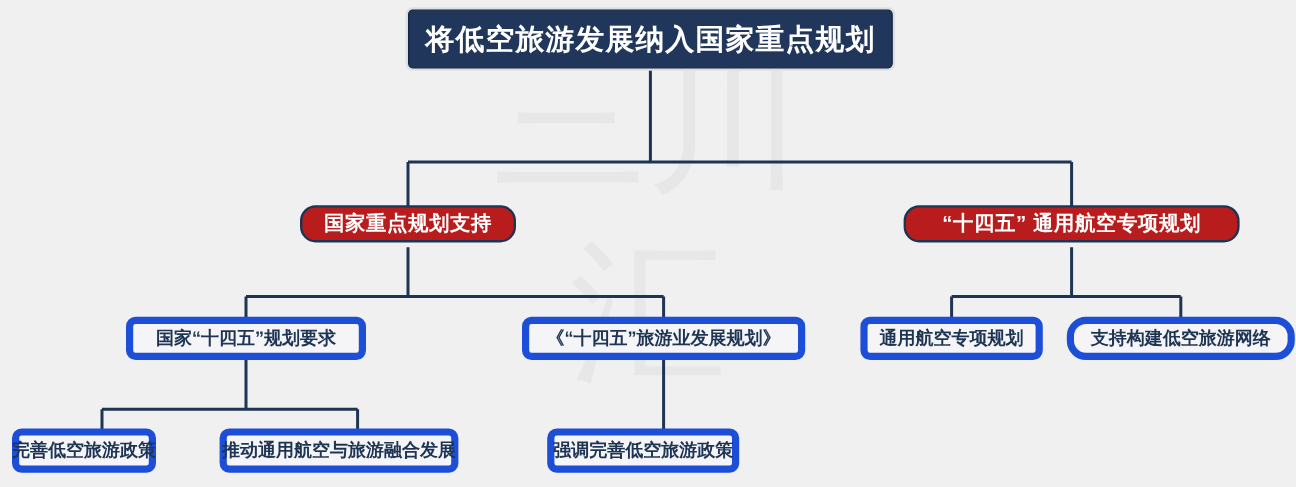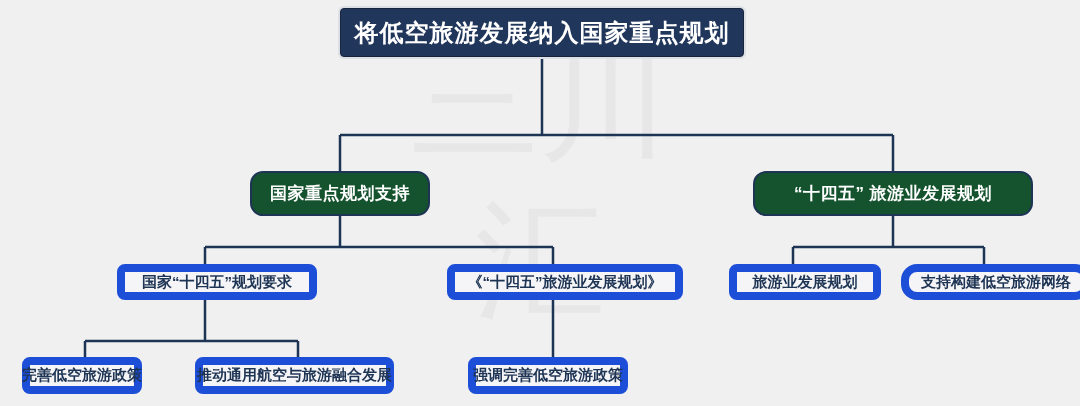--- a/index.html
+++ b/index.html
@@ -52,36 +52,35 @@
     height: 49px;
     background: #20365a;
     border: 1px solid #16243d;
     box-shadow: 0 0 0 2px #dcdfe3;
     color: #ffffff;
     border-radius: 4px;
     font-size: 24px;
     letter-spacing: 1px;
   }
   .teal {
-    height: 45px;
-    background: #14532d;
+    height: 31px;
+    background: #b91c1c;
     border: 2px solid #1e3454;
     color: #ffffff;
     border-radius: 13px;
     font-size: 17px;
     letter-spacing: 0.5px;
   }
   .plain {
     height: 36px;
     background: #f5f5f7;
-    border: 8px solid #1d4ed8;
+    border: 6px solid #1d4ed8;
     color: #1e3454;
     border-radius: 8px;
     font-size: 15px;
-    margin-left: 12px;
   }
   #branch-left  { left: 250px; top: 171px; width: 180px; }
   #branch-right { left: 753px; top: 171px; width: 280px; }
   #left-child-1  { left: 105px; top: 264px; width: 200px; }
   #left-child-2  { left: 435px; top: 264px; width: 236px; }
   #right-child-1 { left: 717px; top: 264px; width: 152px; }
   #right-child-2 { left: 889px; top: 264px; width: 190px; border-radius: 16px; }
   #left-grandchild-1 { left: 10px;  top: 357px; width: 120px; height: 37px; }
   #left-grandchild-2 { left: 183px; top: 357px; width: 199px; height: 37px; }
   #left-grandchild-3 { left: 456px; top: 357px; width: 160px; height: 37px; }
@@ -101,27 +100,27 @@
     <path d="M340 206 V247 M205 247 H553 M205 247 V265 M553 247 V265" fill="none" stroke="#1e3454" stroke-width="2.5"></path>
     <path d="M893 206 V247 M793 247 H984 M793 247 V265 M984 247 V265" fill="none" stroke="#1e3454" stroke-width="2.5"></path>
     <path d="M205 300 V341 M85 341 H298 M85 341 V358 M298 341 V358" fill="none" stroke="#1e3454" stroke-width="2.5"></path>
     <path d="M553 300 V358" fill="none" stroke="#1e3454" stroke-width="2.5"></path>
   </svg>
 
   <div class="node root" id="root-node">将低空旅游发展纳入国家重点规划</div>
 
   <div class="node teal" id="branch-left">国家重点规划支持</div>
 
-  <div class="node teal" id="branch-right">“十四五” 旅游业发展规划</div>
+  <div class="node teal" id="branch-right">“十四五” 通用航空专项规划</div>
 
   <div class="node plain" id="left-child-1">国家“十四五”规划要求</div>
 
   <div class="node plain" id="left-child-2">《“十四五”旅游业发展规划》</div>
 
-  <div class="node plain" id="right-child-1">旅游业发展规划</div>
+  <div class="node plain" id="right-child-1">通用航空专项规划</div>
 
   <div class="node plain" id="right-child-2">支持构建低空旅游网络</div>
 
   <div class="node plain" id="left-grandchild-1">完善低空旅游政策</div>
 
   <div class="node plain" id="left-grandchild-2">推动通用航空与旅游融合发展</div>
 
   <div class="node plain" id="left-grandchild-3">强调完善低空旅游政策</div>
 
 </div>

